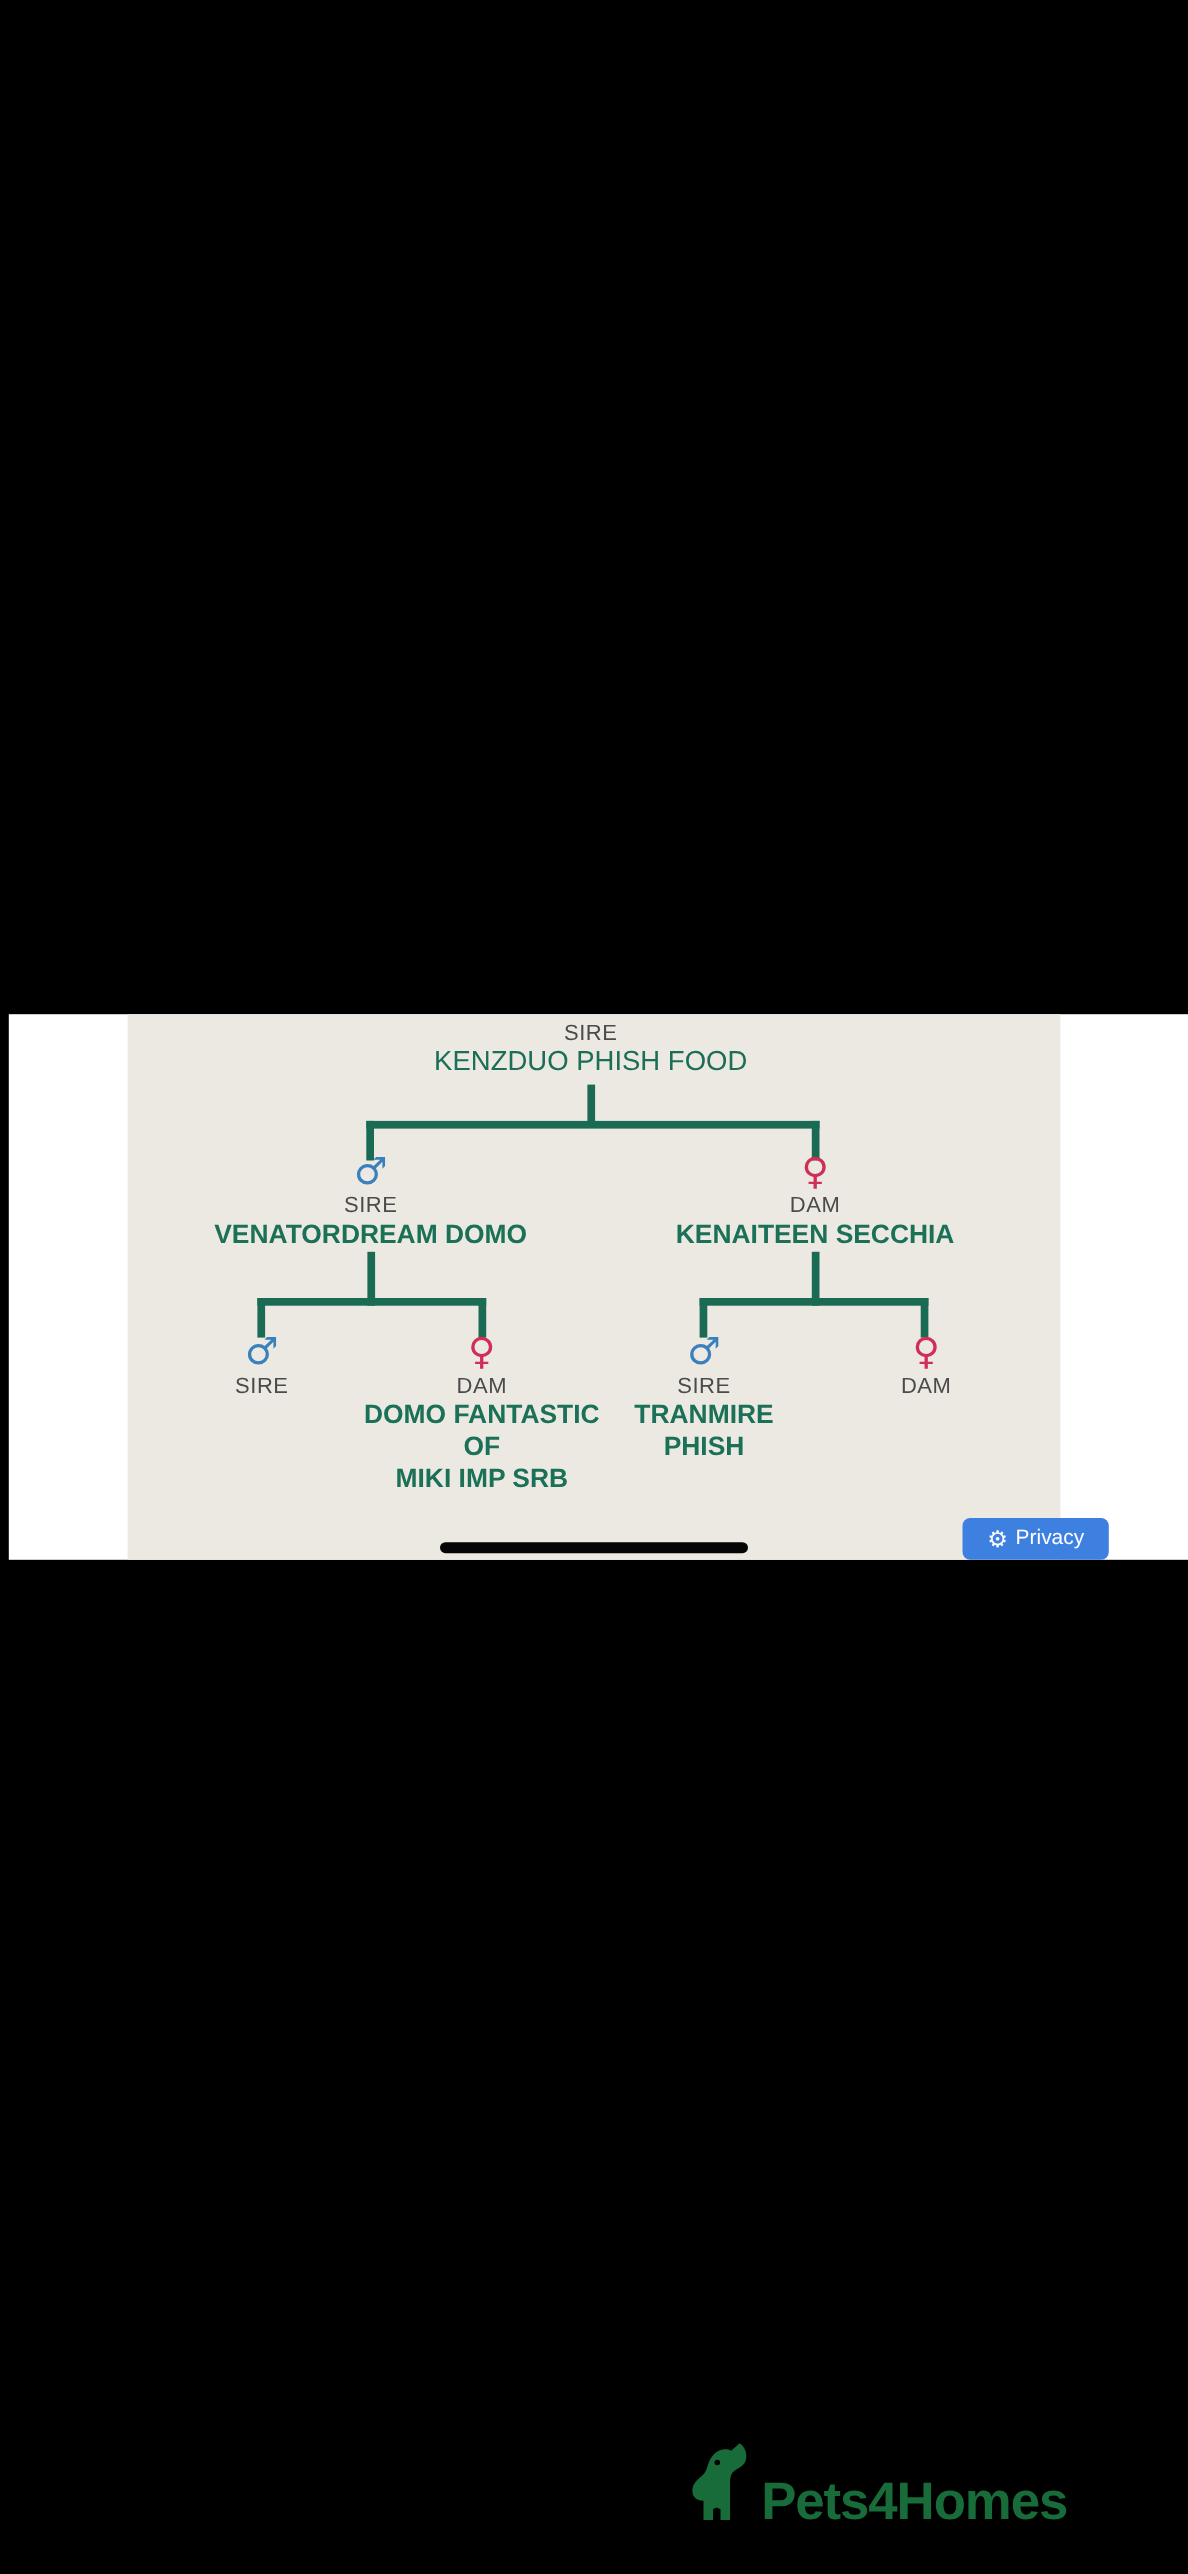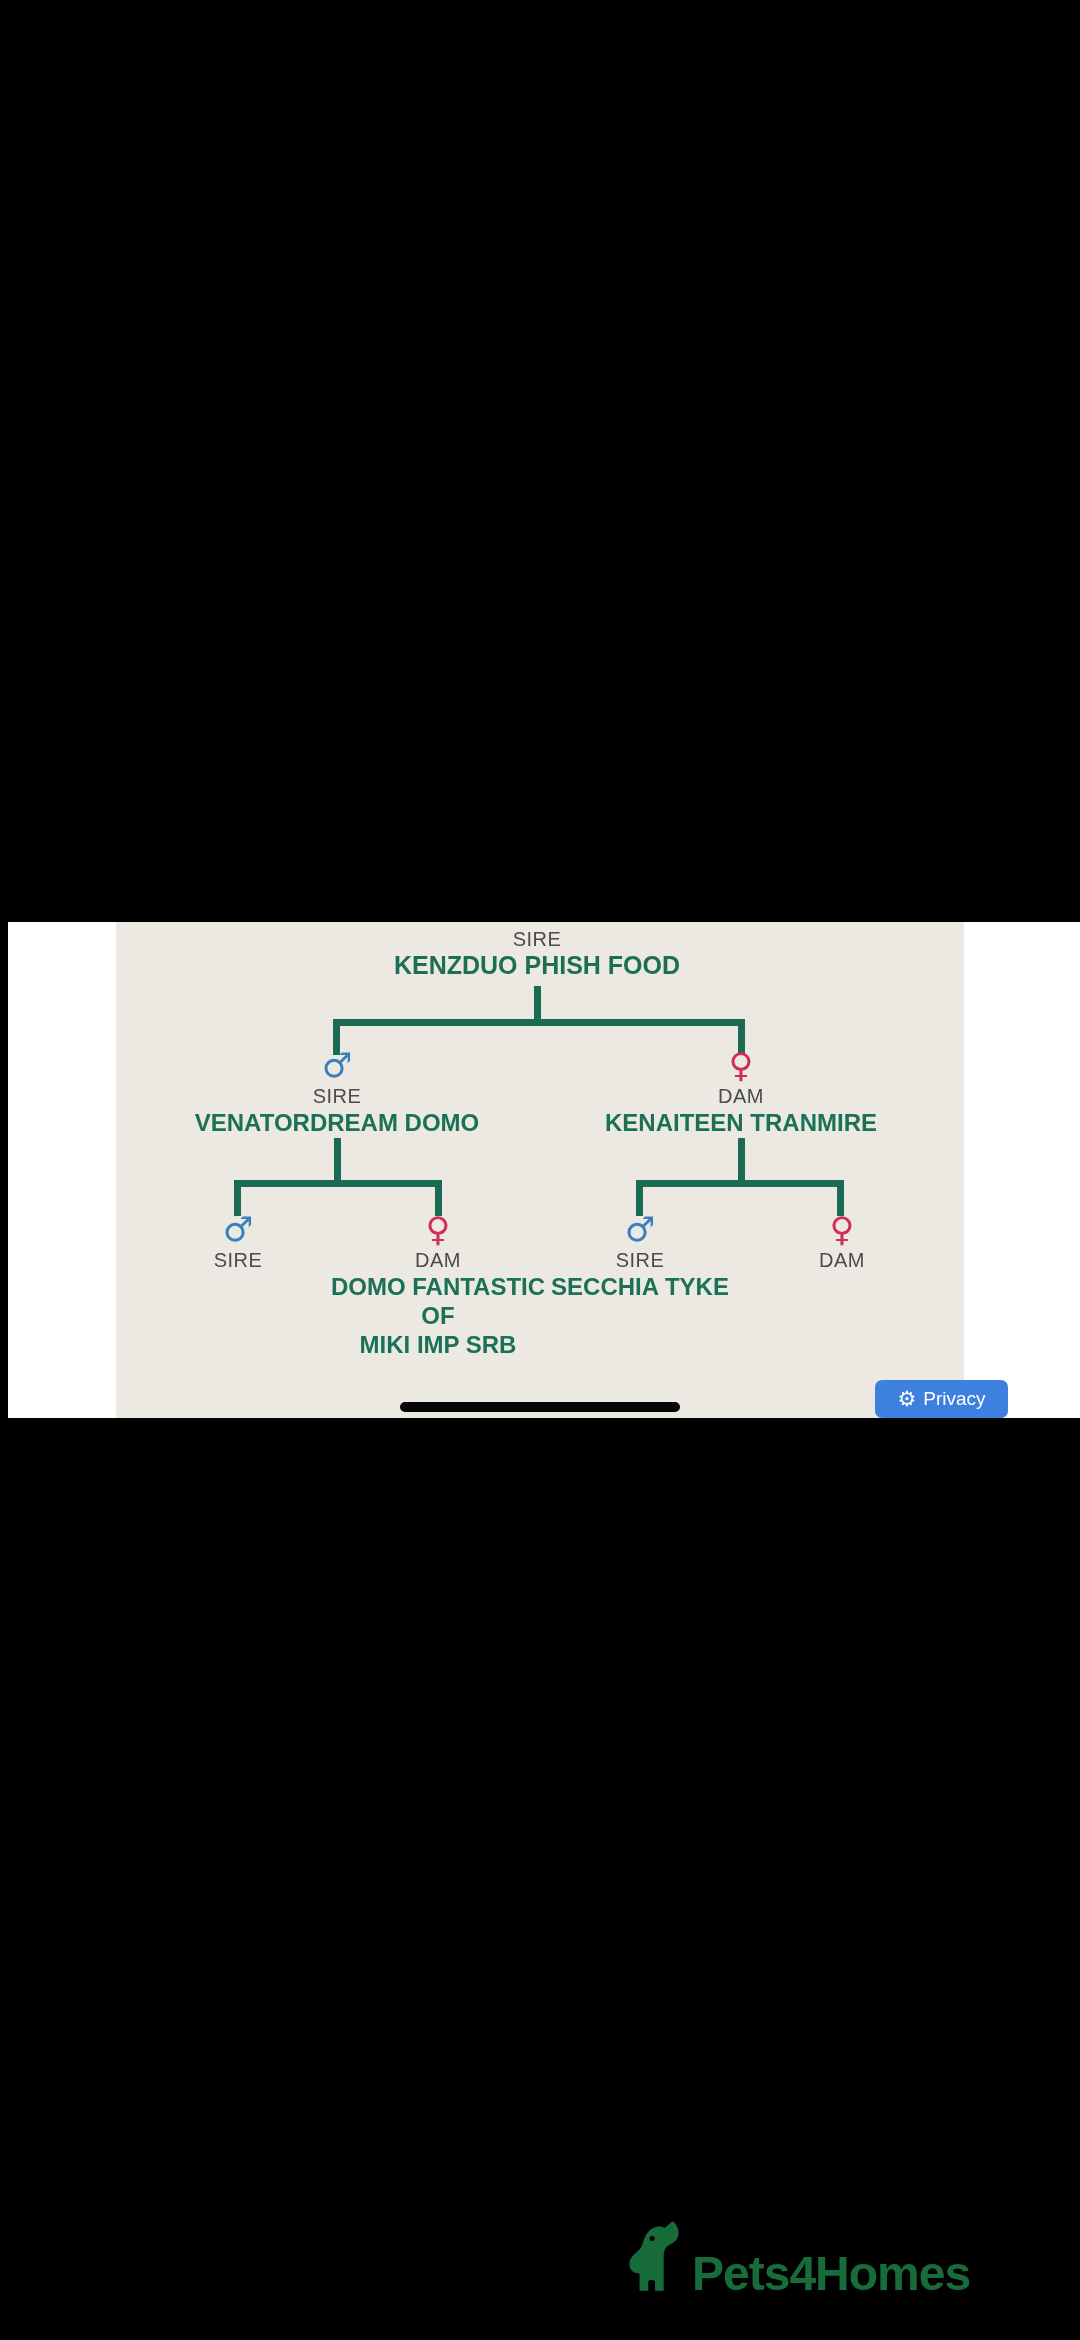--- a/index.html
+++ b/index.html
@@ -10,21 +10,21 @@
   
   .photo{
     position:absolute;left:8px;top:922px;width:1072px;height:496px;background:#ffffff;
   }
   .panel{
     position:absolute;left:108px;top:0;width:848px;height:496px;background:#ece9e2;
   }
   .node{position:absolute;text-align:center;}
   .rel-label{color:#4b4b4b;font-size:20px;letter-spacing:0.5px;}
   .dog-name{color:#1b7058;font-size:24px;font-weight:700;white-space:pre-line;line-height:29px;}
-  .root-name{color:#1c6e56;font-size:25px;font-weight:700;white-space:nowrap;}
+  .root-name{color:#1c6e56;font-size:25px;font-weight:400;white-space:nowrap;}
   .sym{font-family:"DejaVu Sans",sans-serif;font-size:34px;line-height:34px;font-weight:600;}
   .sym-male{color:#3a80bd;}
   .sym-female{color:#d02d57;}
   .line{position:absolute;background:#1a6a54;}
   
   .privacy-btn{
     position:absolute;left:867px;top:458px;width:133px;height:38px;
     background:#3e80e0;border:none;border-radius:7px;color:#fff;
     display:flex;align-items:center;justify-content:center;gap:7px;
     font-family:"Liberation Sans",sans-serif;font-size:19px;cursor:pointer;padding:0;
@@ -62,21 +62,21 @@
 
       <div class="node" style="left:51px;top:126px;width:340px;">
         <div class="sym sym-male">♂</div>
         <div class="rel-label" style="margin-top:3px;">SIRE</div>
         <div class="dog-name">VENATORDREAM DOMO</div>
       </div>
 
       <div class="node" style="left:455px;top:126px;width:340px;">
         <div class="sym sym-female">♀</div>
         <div class="rel-label" style="margin-top:3px;">DAM</div>
-        <div class="dog-name">KENAITEEN TRANMIRE</div>
+        <div class="dog-name">KENAITEEN SECCHIA</div>
       </div>
 
       <div class="line" style="left:218px;top:216px;width:7px;height:49px;"></div>
       <div class="line" style="left:118px;top:258px;width:208px;height:7px;"></div>
       <div class="line" style="left:118px;top:258px;width:7px;height:36px;"></div>
       <div class="line" style="left:319px;top:258px;width:7px;height:36px;"></div>
 
       <div class="line" style="left:622px;top:216px;width:7px;height:49px;"></div>
       <div class="line" style="left:520px;top:258px;width:208px;height:7px;"></div>
       <div class="line" style="left:520px;top:258px;width:7px;height:36px;"></div>
@@ -90,21 +90,21 @@
       <div class="node" style="left:212px;top:290px;width:220px;">
         <div class="sym sym-female">♀</div>
         <div class="rel-label" style="margin-top:3px;">DAM</div>
         <div class="dog-name">DOMO FANTASTIC OF
 MIKI IMP SRB</div>
       </div>
 
       <div class="node" style="left:424px;top:290px;width:200px;">
         <div class="sym sym-male">♂</div>
         <div class="rel-label" style="margin-top:3px;">SIRE</div>
-        <div class="dog-name">SECCHIA TYKE</div>
+        <div class="dog-name">TRANMIRE PHISH</div>
       </div>
 
       <div class="node" style="left:616px;top:290px;width:220px;">
         <div class="sym sym-female">♀</div>
         <div class="rel-label" style="margin-top:3px;">DAM</div>
       </div>
 
     </div>
 
     <div class="home-indicator"></div>

